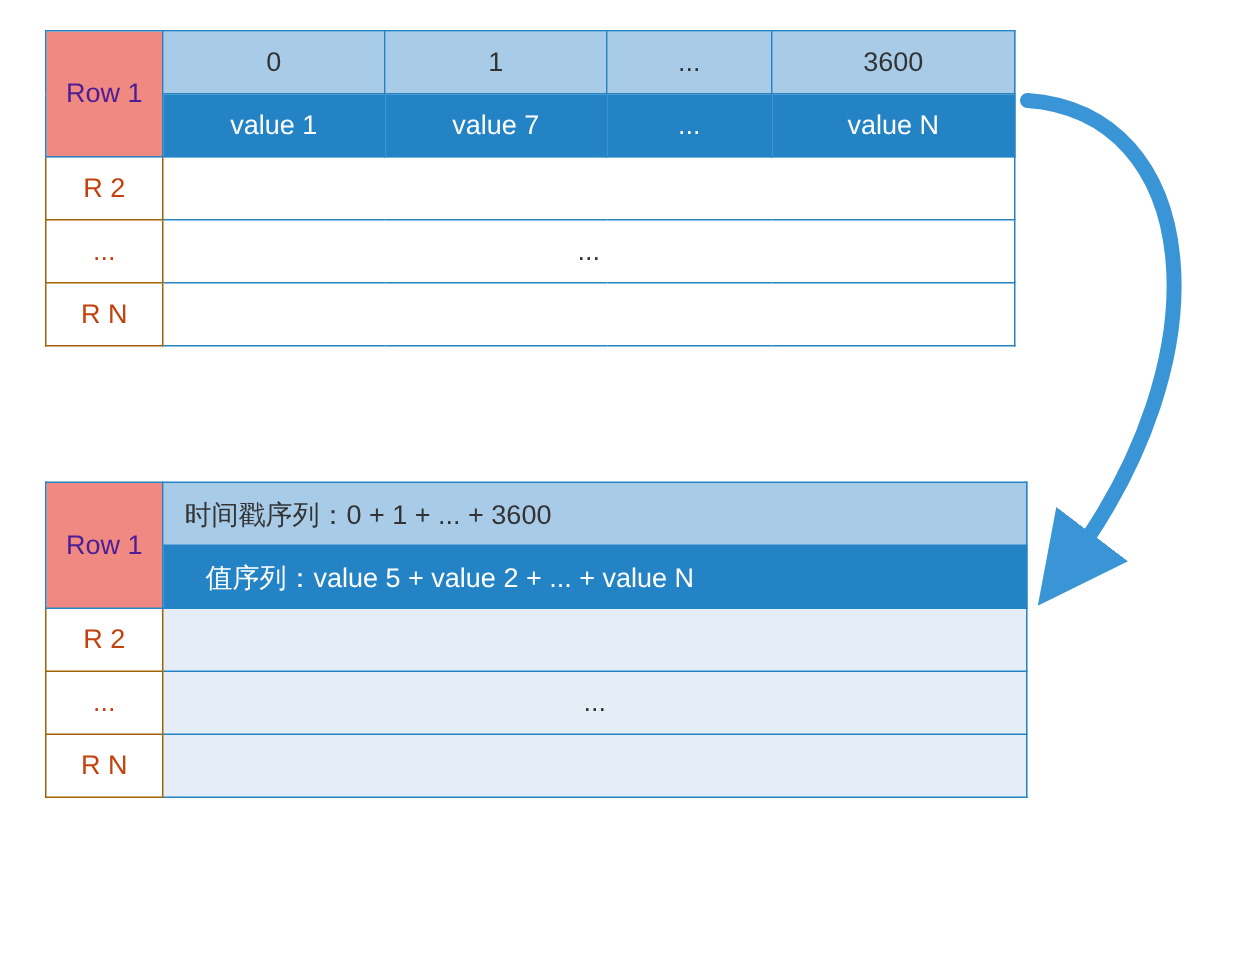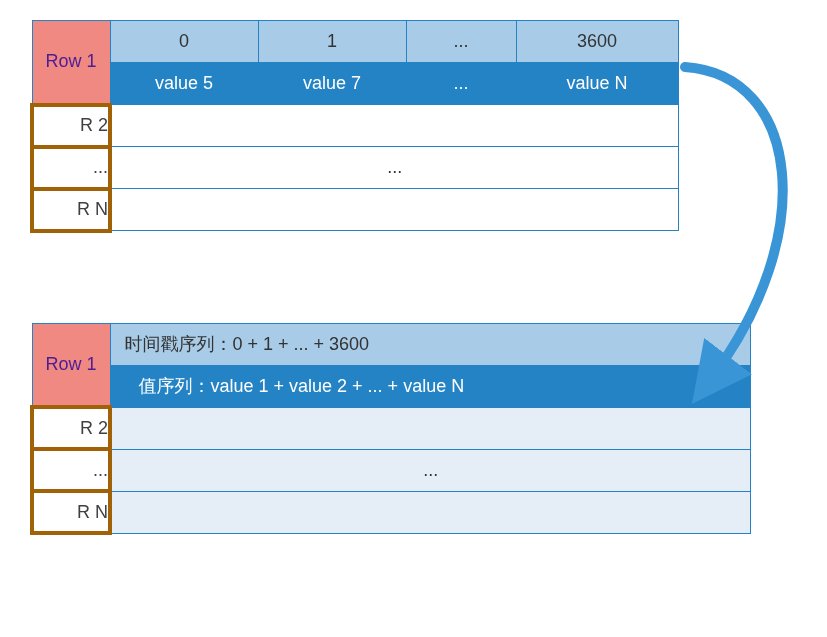--- a/index.html
+++ b/index.html
@@ -28,35 +28,34 @@
       vertical-align: middle;
     }
     .rowhead {
       background: #f08982;
       color: #4c1d95;
       width: 78px;
       font-size: 18px;
     }
     .rowhead-small {
       background: #fff;
-      color: #404040;
+      color: #c2410c;
       width: 78px;
-      border: 4px solid #a16207;
+      border: 1px solid #a16207;
       font-size: 18px;
-      text-align: right;
     }
     .light-blue { background: #a8cbe8; color: #333; }
     .mid-blue { background: #2383c4; color: #fff; }
     .pale-blue { background: #e5eef7; }
     .white-cell { background: #fff; }
     .t1-col { width: 148px; }
     .t1-col-wide { width: 162px; }
     .ellipsis-col { width: 110px; }
     .t1-body-wide { width: 568px; }
-    .t2-body { width: 640px; }
+    .t2-body { width: 576px; }
     .arrow-svg {
       position: absolute;
       top: 35px;
       left: 640px;
       pointer-events: none;
     }
   </style>
 </head>
 <body>
 
@@ -65,21 +64,21 @@
   <table class="table table1">
     <tbody>
         <tr>
       <td class="cell rowhead" rowspan="2">Row 1</td>
       <td class="cell light-blue t1-col">0</td>
       <td class="cell light-blue t1-col">1</td>
       <td class="cell light-blue ellipsis-col">...</td>
       <td class="cell light-blue t1-col-wide">3600</td>
     </tr>
     <tr>
-      <td class="cell mid-blue t1-col">value 5</td>
+      <td class="cell mid-blue t1-col">value 1</td>
       <td class="cell mid-blue t1-col">value 7</td>
       <td class="cell mid-blue ellipsis-col">...</td>
       <td class="cell mid-blue t1-col-wide">value N</td>
     </tr>
     <tr>
       <td class="cell rowhead-small">R 2</td>
       <td class="cell white-cell t1-body-wide" colspan="4"></td>
     </tr>
     <tr>
       <td class="cell rowhead-small">...</td>
@@ -92,21 +91,21 @@
   </tbody>
     </table>
 
   <table class="table table2">
     <tbody>
         <tr>
       <td class="cell rowhead" rowspan="2">Row 1</td>
       <td class="cell light-blue t2-body" style="text-align:left; padding-left:14px;">时间戳序列：0 + 1 + ... + 3600</td>
     </tr>
     <tr>
-      <td class="cell mid-blue t2-body" style="text-align:left; padding-left:28px;">值序列：value 1 + value 2 + ... + value N</td>
+      <td class="cell mid-blue t2-body" style="text-align:left; padding-left:28px;">值序列：value 5 + value 2 + ... + value N</td>
     </tr>
     <tr>
       <td class="cell rowhead-small">R 2</td>
       <td class="cell pale-blue t2-body"></td>
     </tr>
     <tr>
       <td class="cell rowhead-small">...</td>
       <td class="cell pale-blue t2-body">...</td>
     </tr>
     <tr>

